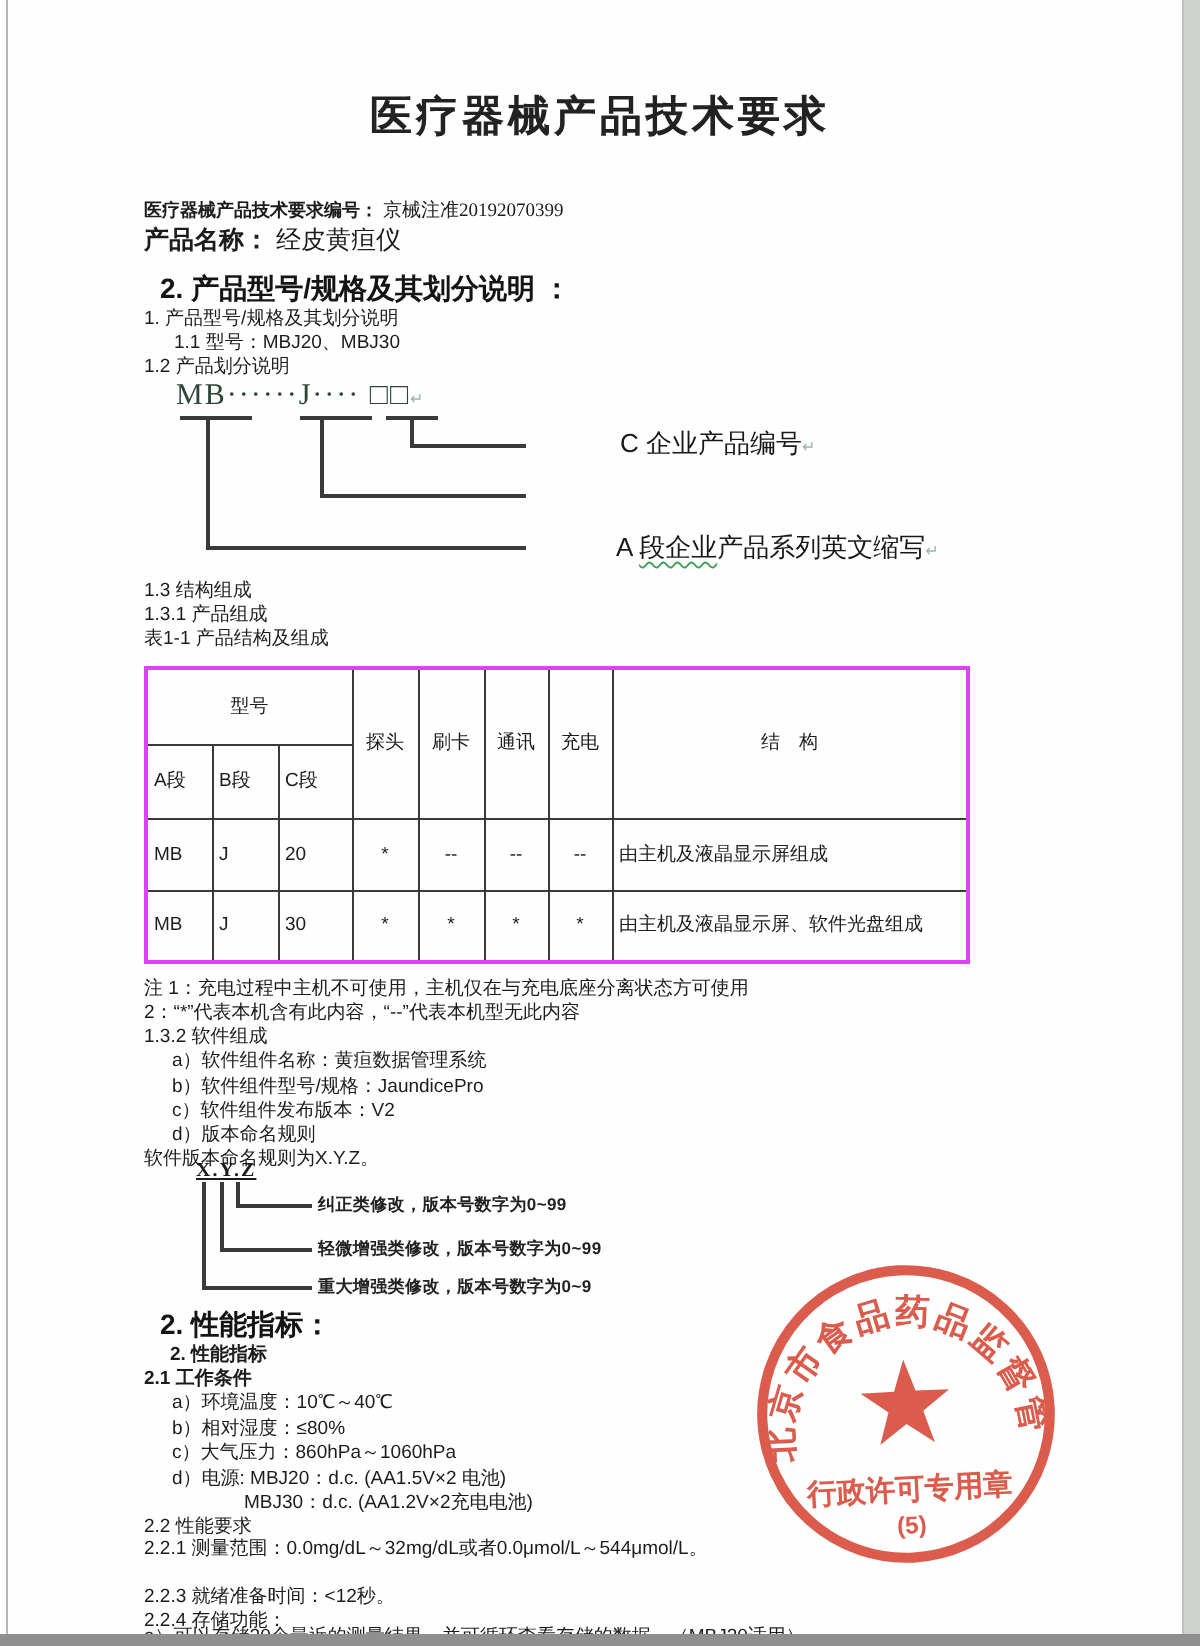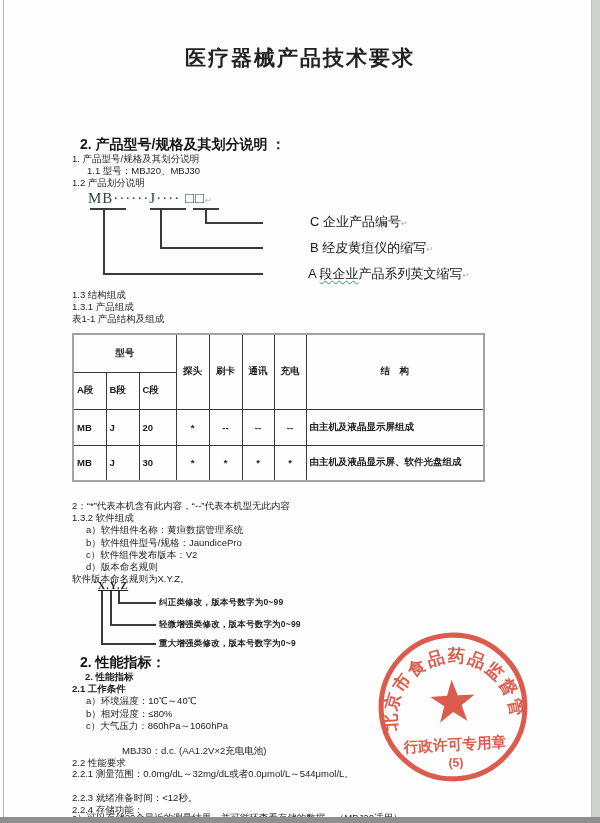--- a/index.html
+++ b/index.html
@@ -25,21 +25,21 @@
 
   .line { position:absolute; background:#3a3a3a; }
   .hline { height:1.5px; }
   .vline { width:1.5px; }
 
   .branch-label { font-size:13px; color:#181818; }
   .wavy { text-decoration:underline; text-decoration-style:wavy; text-decoration-color:#3aa05a; text-decoration-thickness:1px; text-underline-offset:2px; }
 
   table.t11 { position:absolute; left:72px; top:333px; border-collapse:collapse; table-layout:fixed; width:411px; font-size:9.5px; }
   table.t11 td { border:1px solid #3a3a3a; vertical-align:middle; padding:1px 3px; }
-  table.t11 { border:2px solid #a3a3a3;font-weight:bold; }
+  table.t11 { border:2px solid #d946ef; }
   td.c { text-align:center; }
   td.l { text-align:left; }
   tr.h1 td { height:38px; }
   tr.h2 td { height:37px; }
   tr.d td { height:36px; }
 
   .xyz { font-family:"Liberation Serif", serif; font-size:10px; font-weight:bold; text-decoration:underline; letter-spacing:1px; }
   .vbranch { font-size:8.5px; font-weight:600; color:#222; letter-spacing:0.2px; }
 
   .stamp { position:absolute; left:372px; top:626px; width:162px; height:162px; opacity:0.85; }
@@ -48,21 +48,29 @@
   .edge-right { position:absolute; right:0; top:0; width:9px; height:823px; background:#cfd2cf; border-left:1px solid #bcc0bc; }
   .edge-bottom { position:absolute; left:0; top:817px; width:600px; height:6px; background:#8f8f8f; }
 </style>
 </head>
 <body>
 
 <div class="page">
 
   <div class="abs doc-title">医疗器械产品技术要求</div>
 
-
+  <div class="abs num-line">
+    <span class="num-label">医疗器械产品技术要求编号：</span>
+    <span class="num-value">京械注准20192070399</span>
+  </div>
+
+  <div class="abs pname-line">
+    <span class="pname-label">产品名称：</span>
+    <span>经皮黄疸仪</span>
+  </div>
 
   <div class="abs h-big" style="left:80px; top:136px;">2.  产品型号/规格及其划分说明 ：</div>
   <div class="abs body-s" style="left:72px; top:153px;">1. 产品型号/规格及其划分说明</div>
   <div class="abs body-s" style="left:72px; top:165px;margin-left:15px;">1.1 型号：MBJ20、MBJ30</div>
   <div class="abs body-s" style="left:72px; top:177px;">1.2 产品划分说明</div>
 
   <div class="abs formula" style="left:88px; top:190px;"><span>MB······J···· □□</span><span class="ret">↵</span></div>
 
   <div class="line hline" style="left:90px;  top:208px; width:36px;"></div>
   <div class="line hline" style="left:150px; top:208px; width:36px;"></div>
@@ -71,21 +79,20 @@
   <div class="line vline" style="left:205px; top:208px; height:15px;"></div>
   <div class="line hline" style="left:205px; top:222px; width:58px;"></div>
 
   <div class="line vline" style="left:160px; top:208px; height:40px;"></div>
   <div class="line hline" style="left:160px; top:247px; width:103px;"></div>
 
   <div class="line vline" style="left:103px; top:208px; height:66px;"></div>
   <div class="line hline" style="left:103px; top:273px; width:160px;"></div>
 
   <div class="abs branch-label" style="left:310px; top:213px;"><span>C </span><span>企业产品编号</span><span class="ret">↵</span></div>
-  <div class="abs branch-label" style="left:310px; top:239px;"><span>B </span><span>经皮黄疸仪的缩写</span><span class="ret">↵</span></div>
   <div class="abs branch-label" style="left:308px; top:265px;"><span>A </span><span class="wavy">段企业</span><span>产品系列英文缩写</span><span class="ret">↵</span></div>
 
   <div class="abs body-s" style="left:72px; top:289px;">1.3 结构组成</div>
   <div class="abs body-s" style="left:72px; top:301px;">1.3.1 产品组成</div>
   <div class="abs body-s" style="left:72px; top:313px;">表1-1 产品结构及组成</div>
 
   <table class="t11">
     <colgroup>
       <col style="width:33px">
         <col style="width:33px">
@@ -126,20 +133,21 @@
       <td class="l">30</td>
       <td class="c">*</td>
       <td class="c">*</td>
       <td class="c">*</td>
       <td class="c">*</td>
       <td class="l">由主机及液晶显示屏、软件光盘组成</td>
     </tr>
   </tbody>
     </table>
 
+  <div class="abs body-s" style="left:72px; top:488px;">注 1：充电过程中主机不可使用，主机仅在与充电底座分离状态方可使用</div>
   <div class="abs body-s" style="left:72px; top:500px;">2：“*”代表本机含有此内容，“--”代表本机型无此内容</div>
   <div class="abs body-s" style="left:72px; top:512px;">1.3.2 软件组成</div>
   <div class="abs body-s" style="left:86px; top:524px;">a）软件组件名称：黄疸数据管理系统</div>
   <div class="abs body-s" style="left:86px; top:537px;">b）软件组件型号/规格：JaundicePro</div>
   <div class="abs body-s" style="left:86px; top:549px;">c）软件组件发布版本：V2</div>
   <div class="abs body-s" style="left:86px; top:561px;">d）版本命名规则</div>
   <div class="abs body-s" style="left:72px; top:573px;">软件版本命名规则为X.Y.Z。</div>
 
   <div class="abs xyz" style="left:98px; top:580px;">X.Y.Z</div>
 
@@ -154,20 +162,21 @@
   <div class="line vline" style="left:101px; top:591px; height:53px;"></div>
   <div class="line hline" style="left:101px; top:643px; width:55px;"></div>
   <div class="abs vbranch" style="left:159px; top:638px;">重大增强类修改，版本号数字为0~9</div>
 
   <div class="abs h-big" style="left:80px; top:654px;">2.  性能指标：</div>
   <div class="abs body-s" style="left:85px; top:671px; font-weight:bold;">2. 性能指标</div>
   <div class="abs body-s" style="left:72px; top:683px; font-weight:bold;">2.1 工作条件</div>
   <div class="abs body-s" style="left:86px; top:695px;">a）环境温度：10℃～40℃</div>
   <div class="abs body-s" style="left:86px; top:708px;">b）相对湿度：≤80%</div>
   <div class="abs body-s" style="left:86px; top:720px;">c）大气压力：860hPa～1060hPa</div>
+  <div class="abs body-s" style="left:86px; top:733px;">d）电源: MBJ20：d.c. (AA1.5V×2 电池)</div>
   <div class="abs body-s" style="left:122px; top:745px;">MBJ30：d.c. (AA1.2V×2充电电池)</div>
   <div class="abs body-s" style="left:72px; top:757px;">2.2 性能要求</div>
   <div class="abs body-s" style="left:72px; top:768px;">2.2.1 测量范围：0.0mg/dL～32mg/dL或者0.0μmol/L～544μmol/L。</div>
   <div class="abs body-s" style="left:72px; top:792px;">2.2.3 就绪准备时间：&lt;12秒。</div>
   <div class="abs body-s" style="left:72px; top:804px;">2.2.4 存储功能：</div>
   <div class="abs body-s" style="left:72px; top:812px;">a）可以存储20个最近的测量结果，并可循环查看存储的数据。（MBJ20适用）</div>
 
   <div class="stamp">
     <svg width="162" height="162" viewBox="0 0 160 160">
       <g transform="rotate(-3 80 80)" fill="#d5402e">

